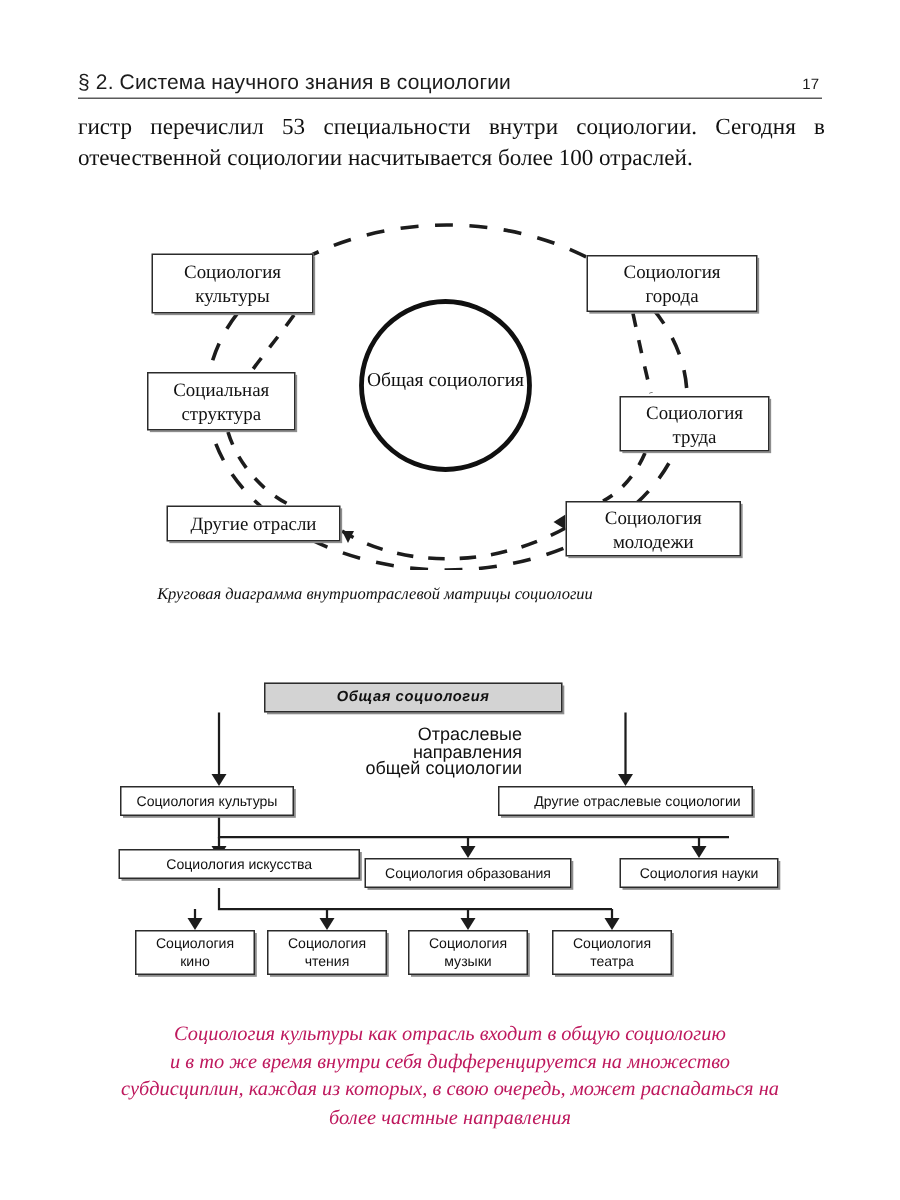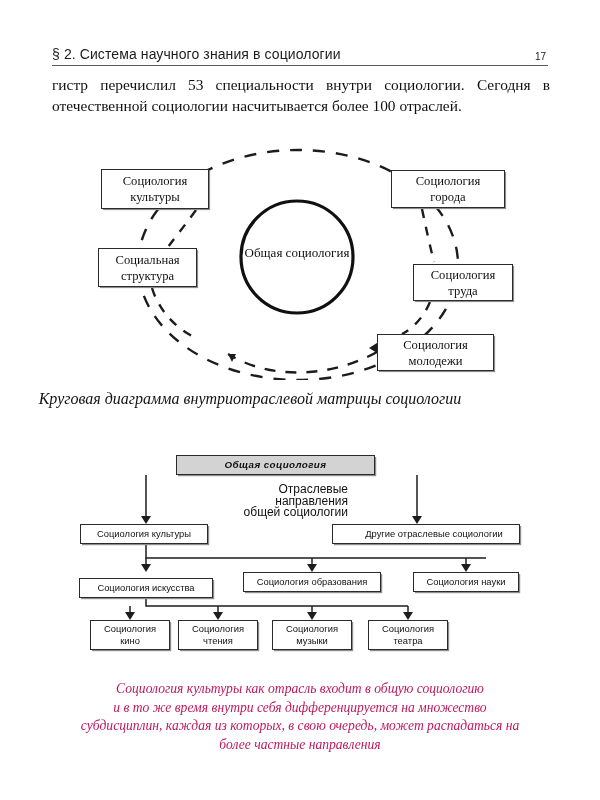--- a/index.html
+++ b/index.html
@@ -113,21 +113,21 @@
   }
 
   
   #caption-radial {
     position: absolute;
     left: 0;
     top: 390px;
     width: 500px;
     text-align: center;
     font-style: italic;
-    font-size: 16px;
+    font-size: 11px;
     color: #111111;
   }
 
   
   #figure-tree {
     position: absolute;
     left: 0;
     top: 448px;
     width: 600px;
     height: 215px;
@@ -154,23 +154,23 @@
   }
   .tbox span { display: block; }
   #tbox-root {
     left: 176px; top: 7px; width: 199px; height: 20px;
     background: #d3d3d3;
     font-weight: bold;
     font-style: italic;
     font-size: 9.8px;
     letter-spacing: 0.4px;
   }
-  #tbox-culture   { left: 80px;  top: 76px;  width: 128px; height: 20px; text-align: center; }
-  #tbox-branches  { left: 332px; top: 76px;  width: 188px; height: 20px; padding-left: 16px; }
-  #tbox-art       { left: 79px;  top: 130px; width: 134px; height: 20px; }
+  #tbox-culture   { left: 80px;  top: 76px;  width: 116px; height: 20px; text-align: center; }
+  #tbox-branches  { left: 332px; top: 76px;  width: 170px; height: 20px; padding-left: 16px; }
+  #tbox-art       { left: 79px;  top: 118px; width: 161px; height: 20px; }
   #tbox-education { left: 243px; top: 124px; width: 138px; height: 20px; }
   #tbox-science   { left: 413px; top: 124px; width: 106px; height: 20px; }
   #tbox-cinema    { left: 90px;  top: 172px; width: 80px;  height: 30px; }
   #tbox-reading   { left: 178px; top: 172px; width: 80px;  height: 30px; }
   #tbox-music     { left: 272px; top: 172px; width: 80px;  height: 30px; }
   #tbox-theatre   { left: 368px; top: 172px; width: 80px;  height: 30px; }
 
   #tree-mid-label {
     position: absolute;
     left: 212px;
@@ -239,20 +239,25 @@
     </div>
   </div>
 
   <div class="rbox" id="rbox-structure">
     <div>
       <span>Социальная</span>
       <span>структура</span>
     </div>
   </div>
 
+  <div class="rbox" id="rbox-other">
+    <div>
+      <span>Другие отрасли</span>
+    </div>
+  </div>
 
   <div class="rbox" id="rbox-city">
     <div>
       <span>Социология</span>
       <span>города</span>
     </div>
   </div>
 
   <div class="rbox" id="rbox-labour">
     <div>

